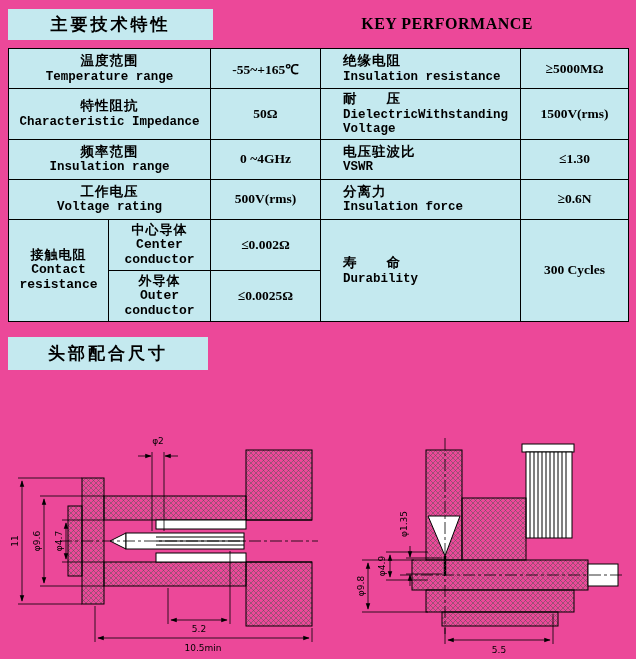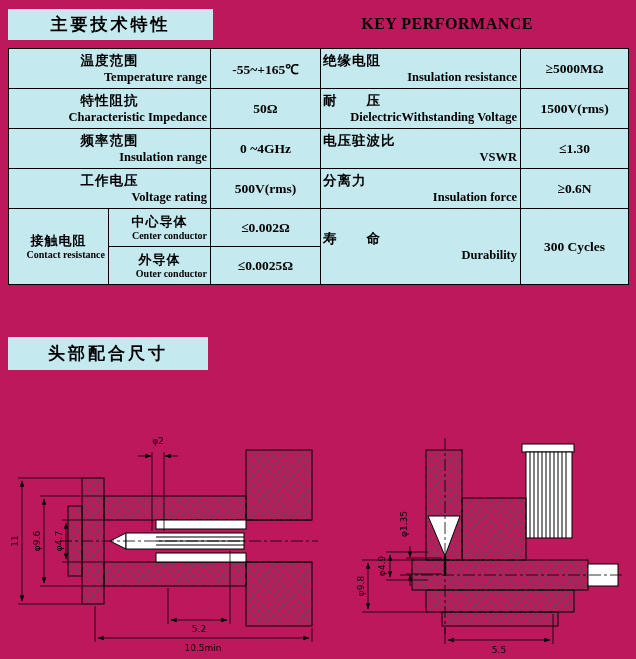--- a/index.html
+++ b/index.html
@@ -1,38 +1,38 @@
 <!DOCTYPE html>
 <html><head>
 <meta charset="utf-8">
 <style>
   * { margin:0; padding:0; box-sizing:border-box; }
   html,body { background:#fff; }
   body { width:636px; height:659px; font-family:"Liberation Sans", sans-serif; color:#000; }
-  .page { position:relative; width:636px; height:659px; background:#be185d; overflow:hidden; }
+  .page { position:relative; width:636px; height:659px; background:#ec4899; overflow:hidden; }
 
   .bar { position:absolute; background:#c4e9ef; display:flex; align-items:center; justify-content:center; }
   .bar1 { left:8px; top:9px; width:205px; height:31px; }
   .bar2 { left:8px; top:337px; width:200px; height:33px; }
   .cn-title { font-weight:bold; font-size:17px; letter-spacing:3px; }
 
   .en-heading { position:absolute; font-family:"Liberation Serif", serif; font-weight:bold; font-size:16px; letter-spacing:0.5px; text-align:right; }
   .h1 { left:318px; top:15px; width:215px; }
   .h2 { left:248px; top:344px; width:290px; font-size:15.5px; word-spacing:5px; }
 
   table.spec { position:absolute; left:8px; top:48px; width:620px; border-collapse:collapse; table-layout:fixed; }
   .spec td { border:1px solid #000; background:#c4e9ef; text-align:center; vertical-align:middle; padding:2px 3px; }
   .spec tr.h40 { height:40px; }
   .spec tr.h38 { height:38px; }
   .spec .cn { font-size:13.5px; font-weight:bold; letter-spacing:1px; line-height:1.25; }
-  .spec .en { font-family:Liberation Serif, serif; font-size:12.5px; font-weight:bold; line-height:1.15;text-align:right; }
+  .spec .en { font-family:Liberation Mono, monospace; font-size:12.5px; font-weight:bold; line-height:1.15; }
   .spec td.sub .cn { font-size:13px; }
-  .spec td.sub .en { font-size:10px; }
+  .spec td.sub .en { font-size:13px; }
   .spec td.val { font-family:"Liberation Serif", serif; font-size:13.5px; font-weight:bold; }
-  .spec td.la { text-align:left; padding-left:2px; }
+  .spec td.la { text-align:left; padding-left:22px; }
 
   svg.drawing { position:absolute; }
   .dim-text { font-family:"DejaVu Sans", sans-serif; font-size:9px; fill:#000; }
 </style>
 </head>
 <body>
 
 <div class="page">
 
   <div class="bar bar1">

